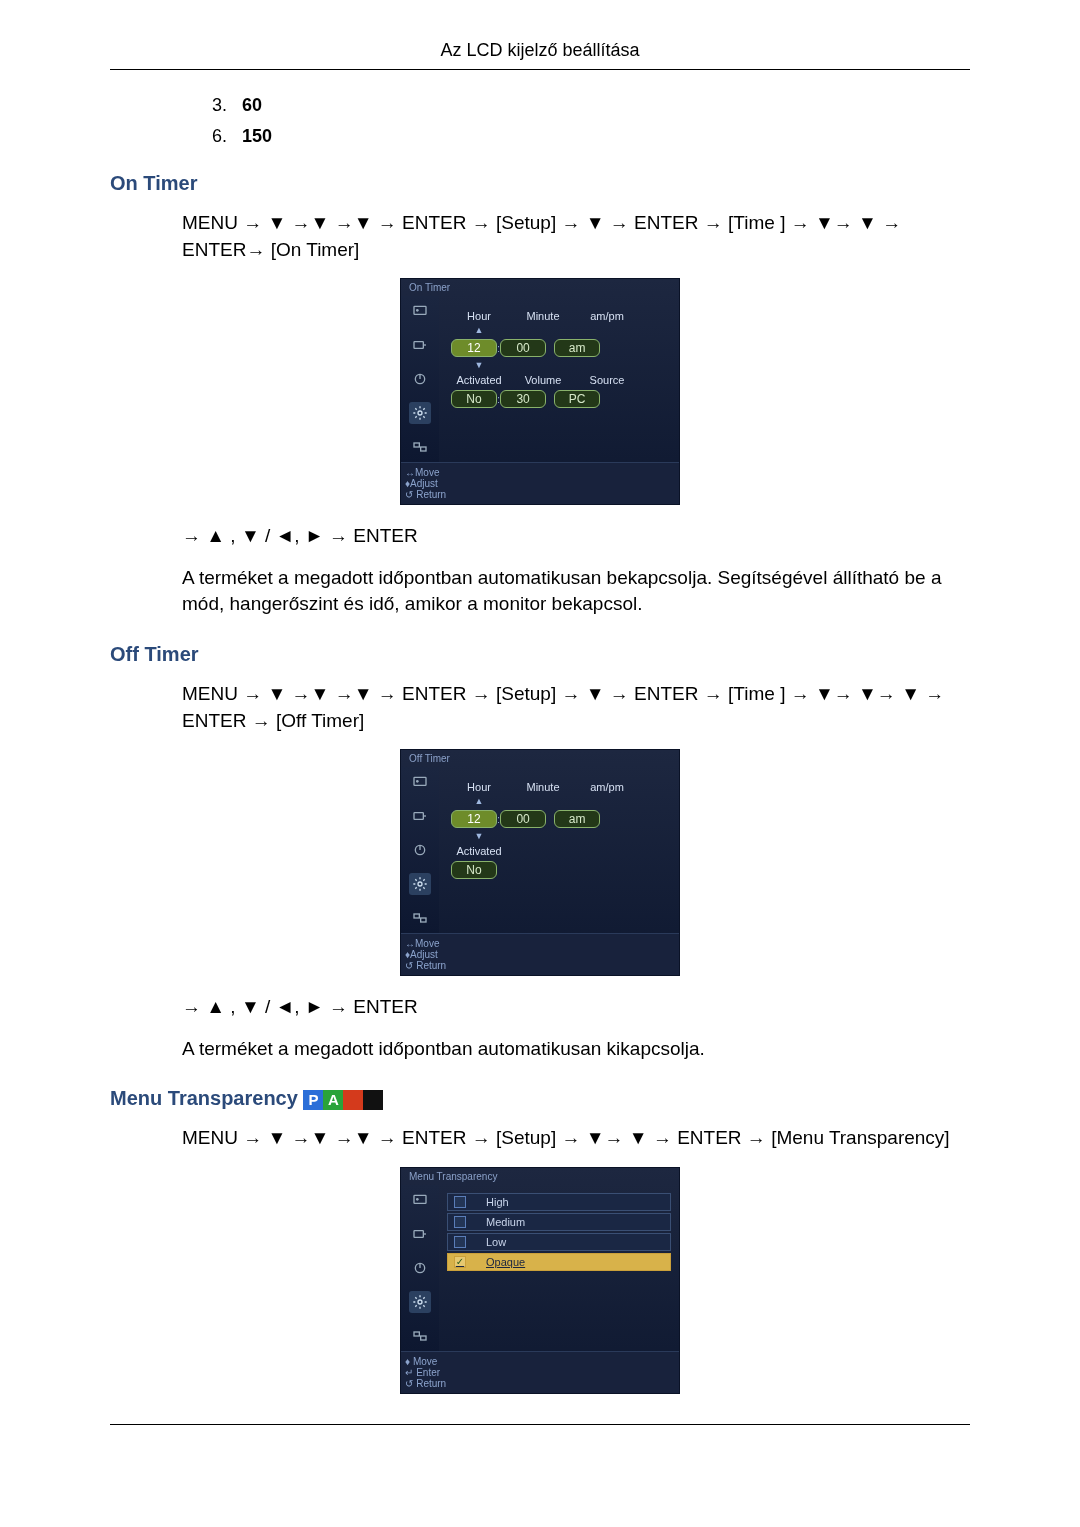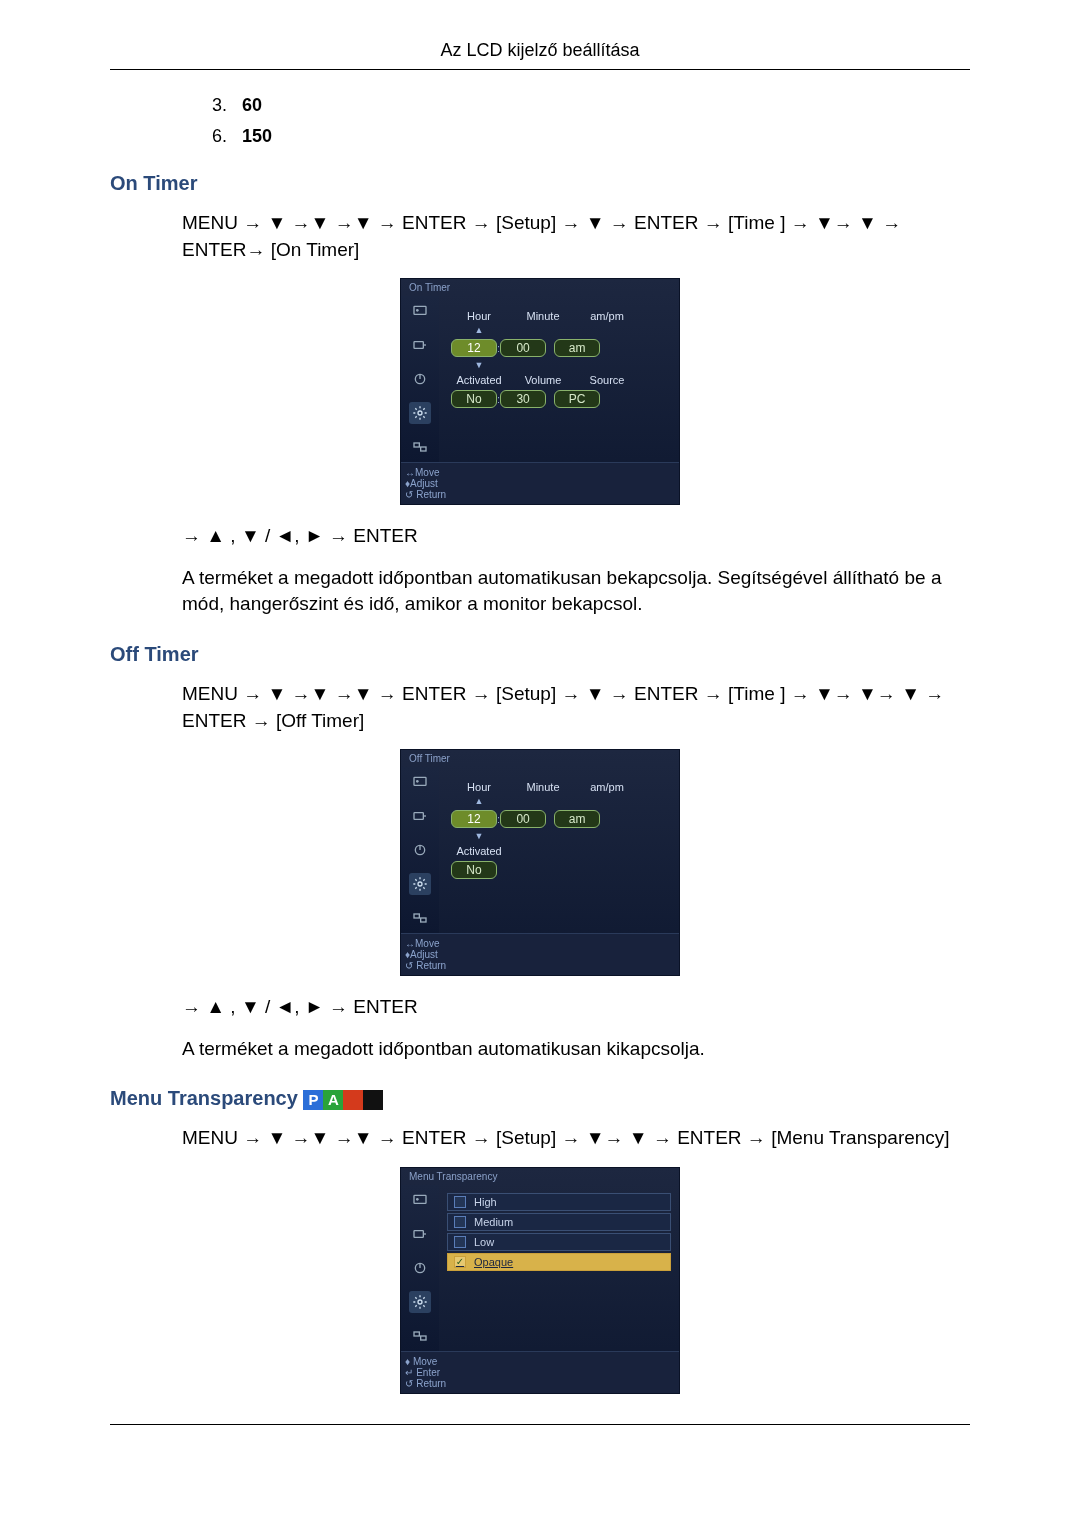--- a/index.html
+++ b/index.html
@@ -164,21 +164,21 @@
   .osd-colon { color: #8aa0c8; margin: 0 -8px; }
 
   
   .mt-list {
     flex: 1;
     padding: 6px 8px;
   }
   .mt-item {
     display: flex;
     align-items: center;
-    gap: 8px;
+    gap: 20px;
     border: 1px solid #3a4f74;
     background: #1a2744;
     margin: 2px 0;
     padding: 2px 6px;
     color: #c8d4ea;
     font-size: 11px;
   }
   .mt-item.sel {
     background: #d8b24a;
     color: #1b2640;

